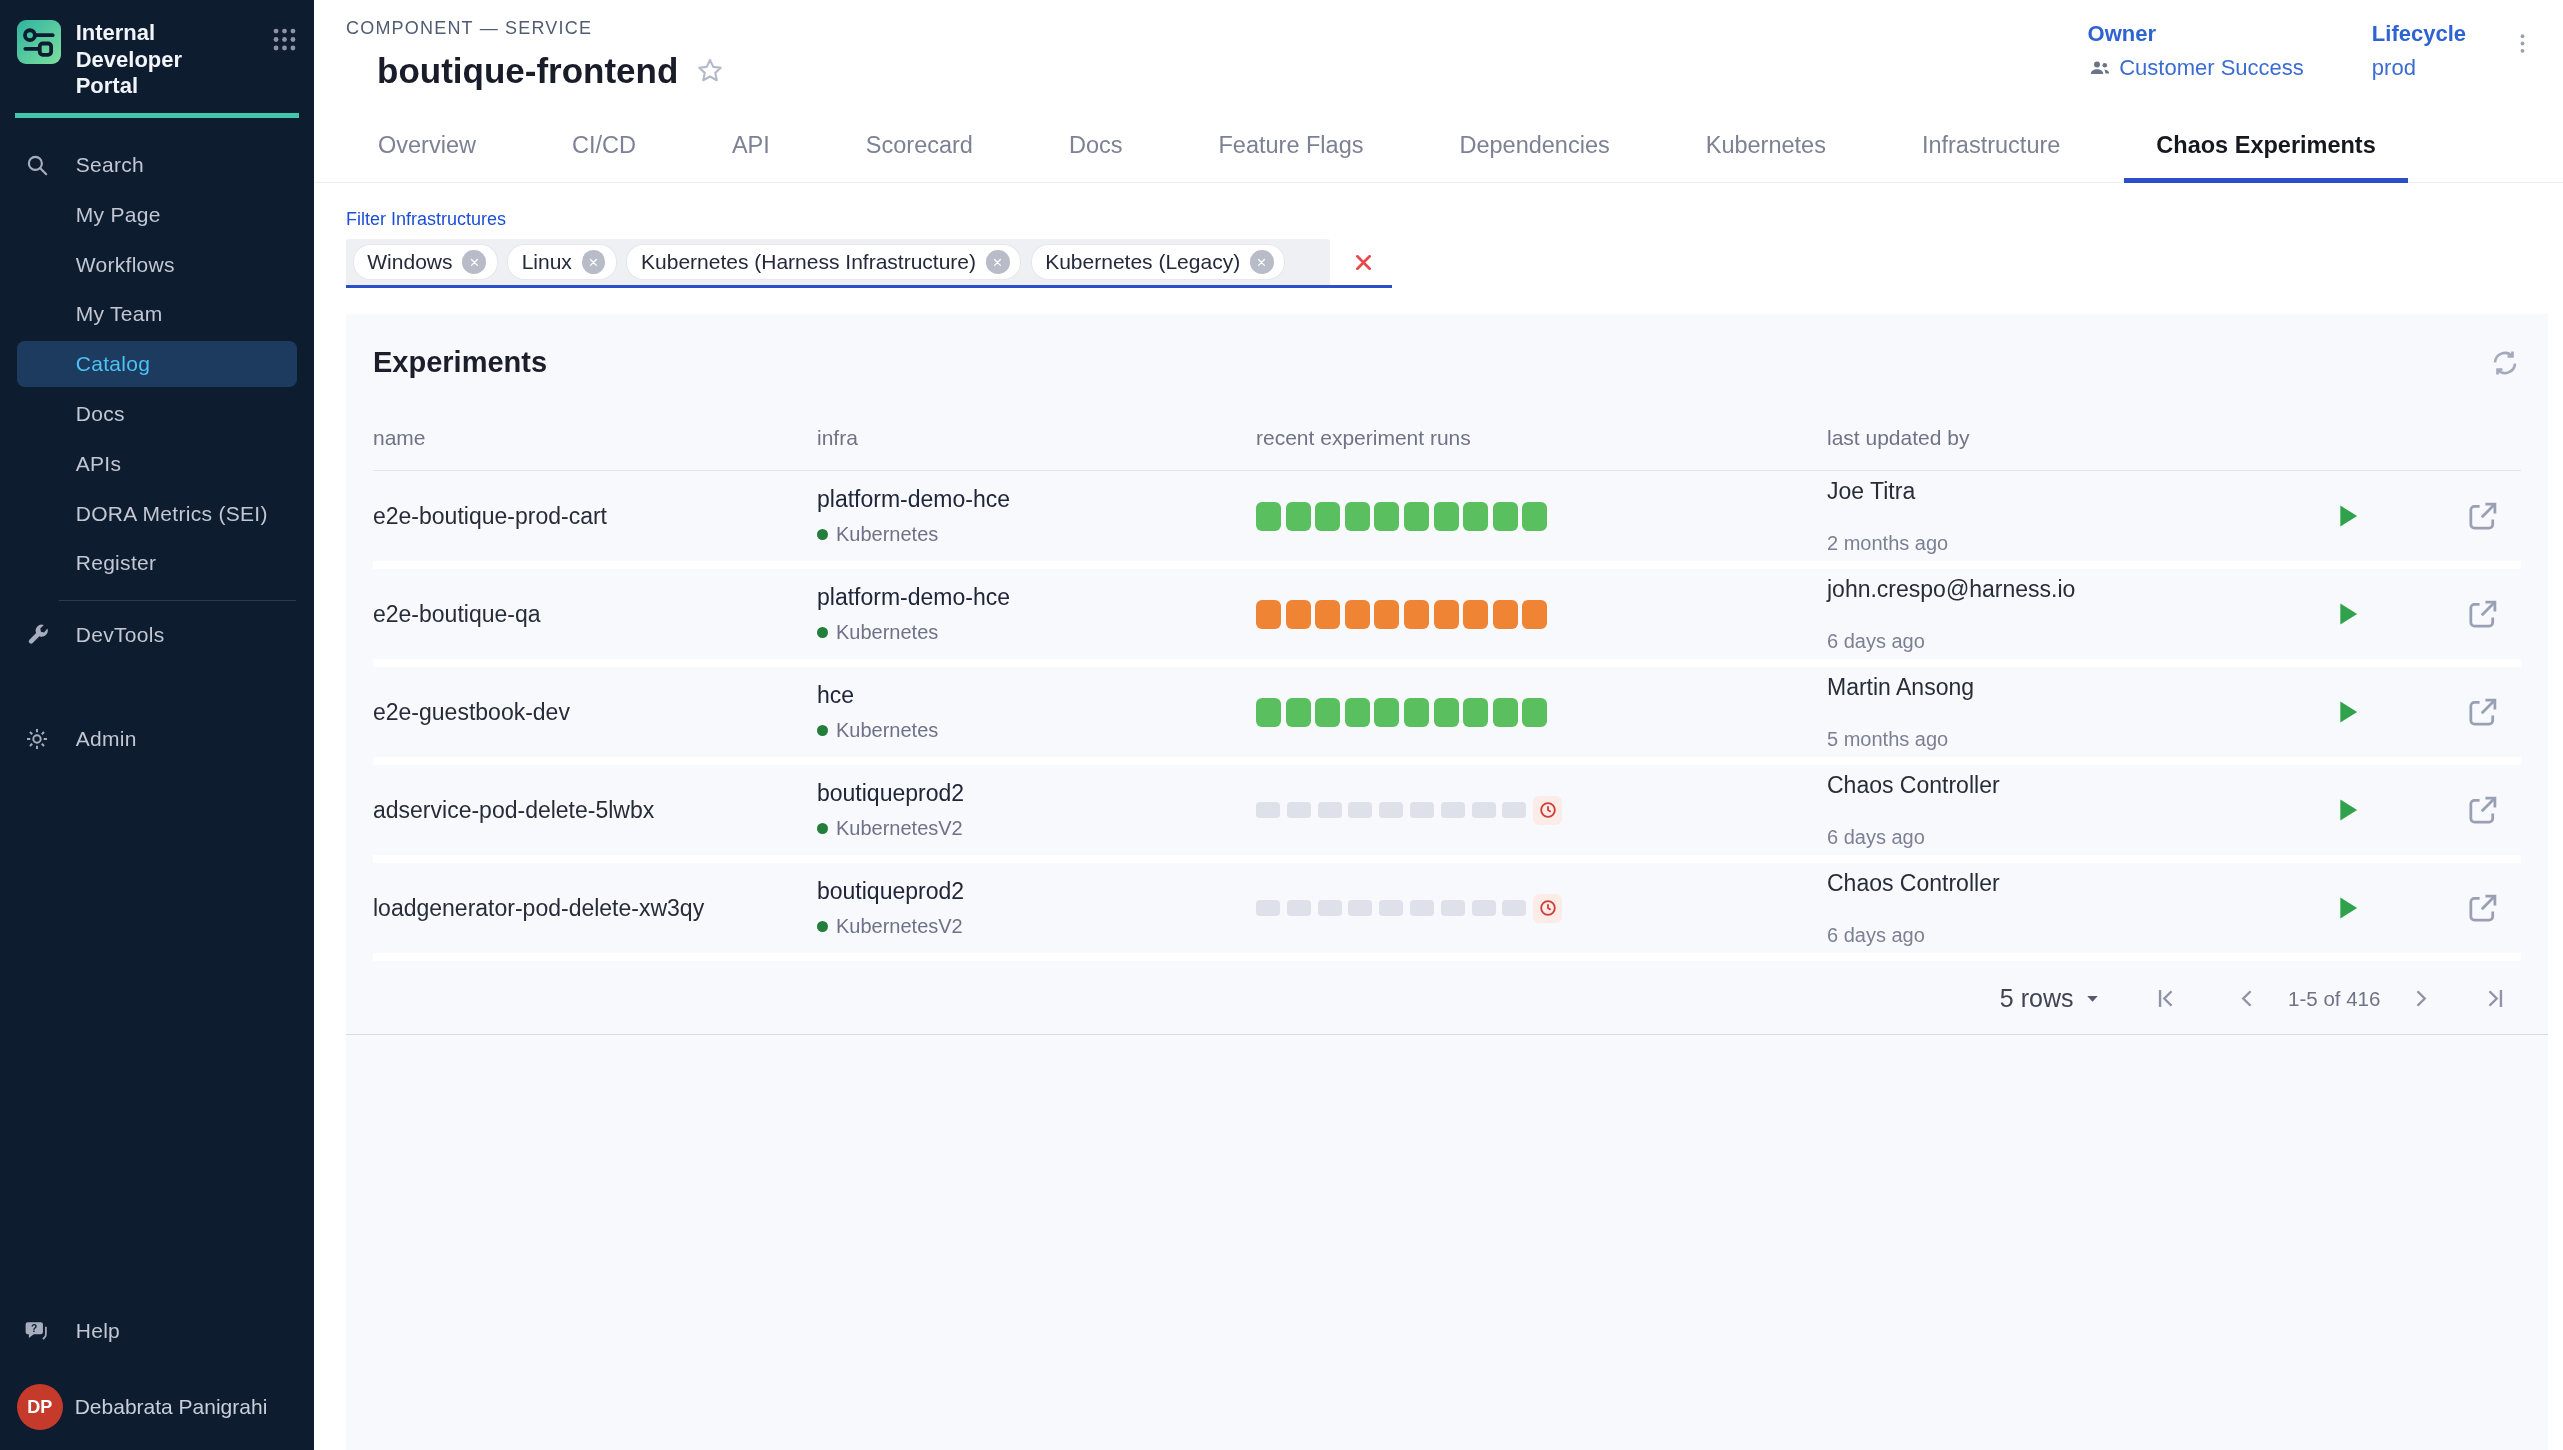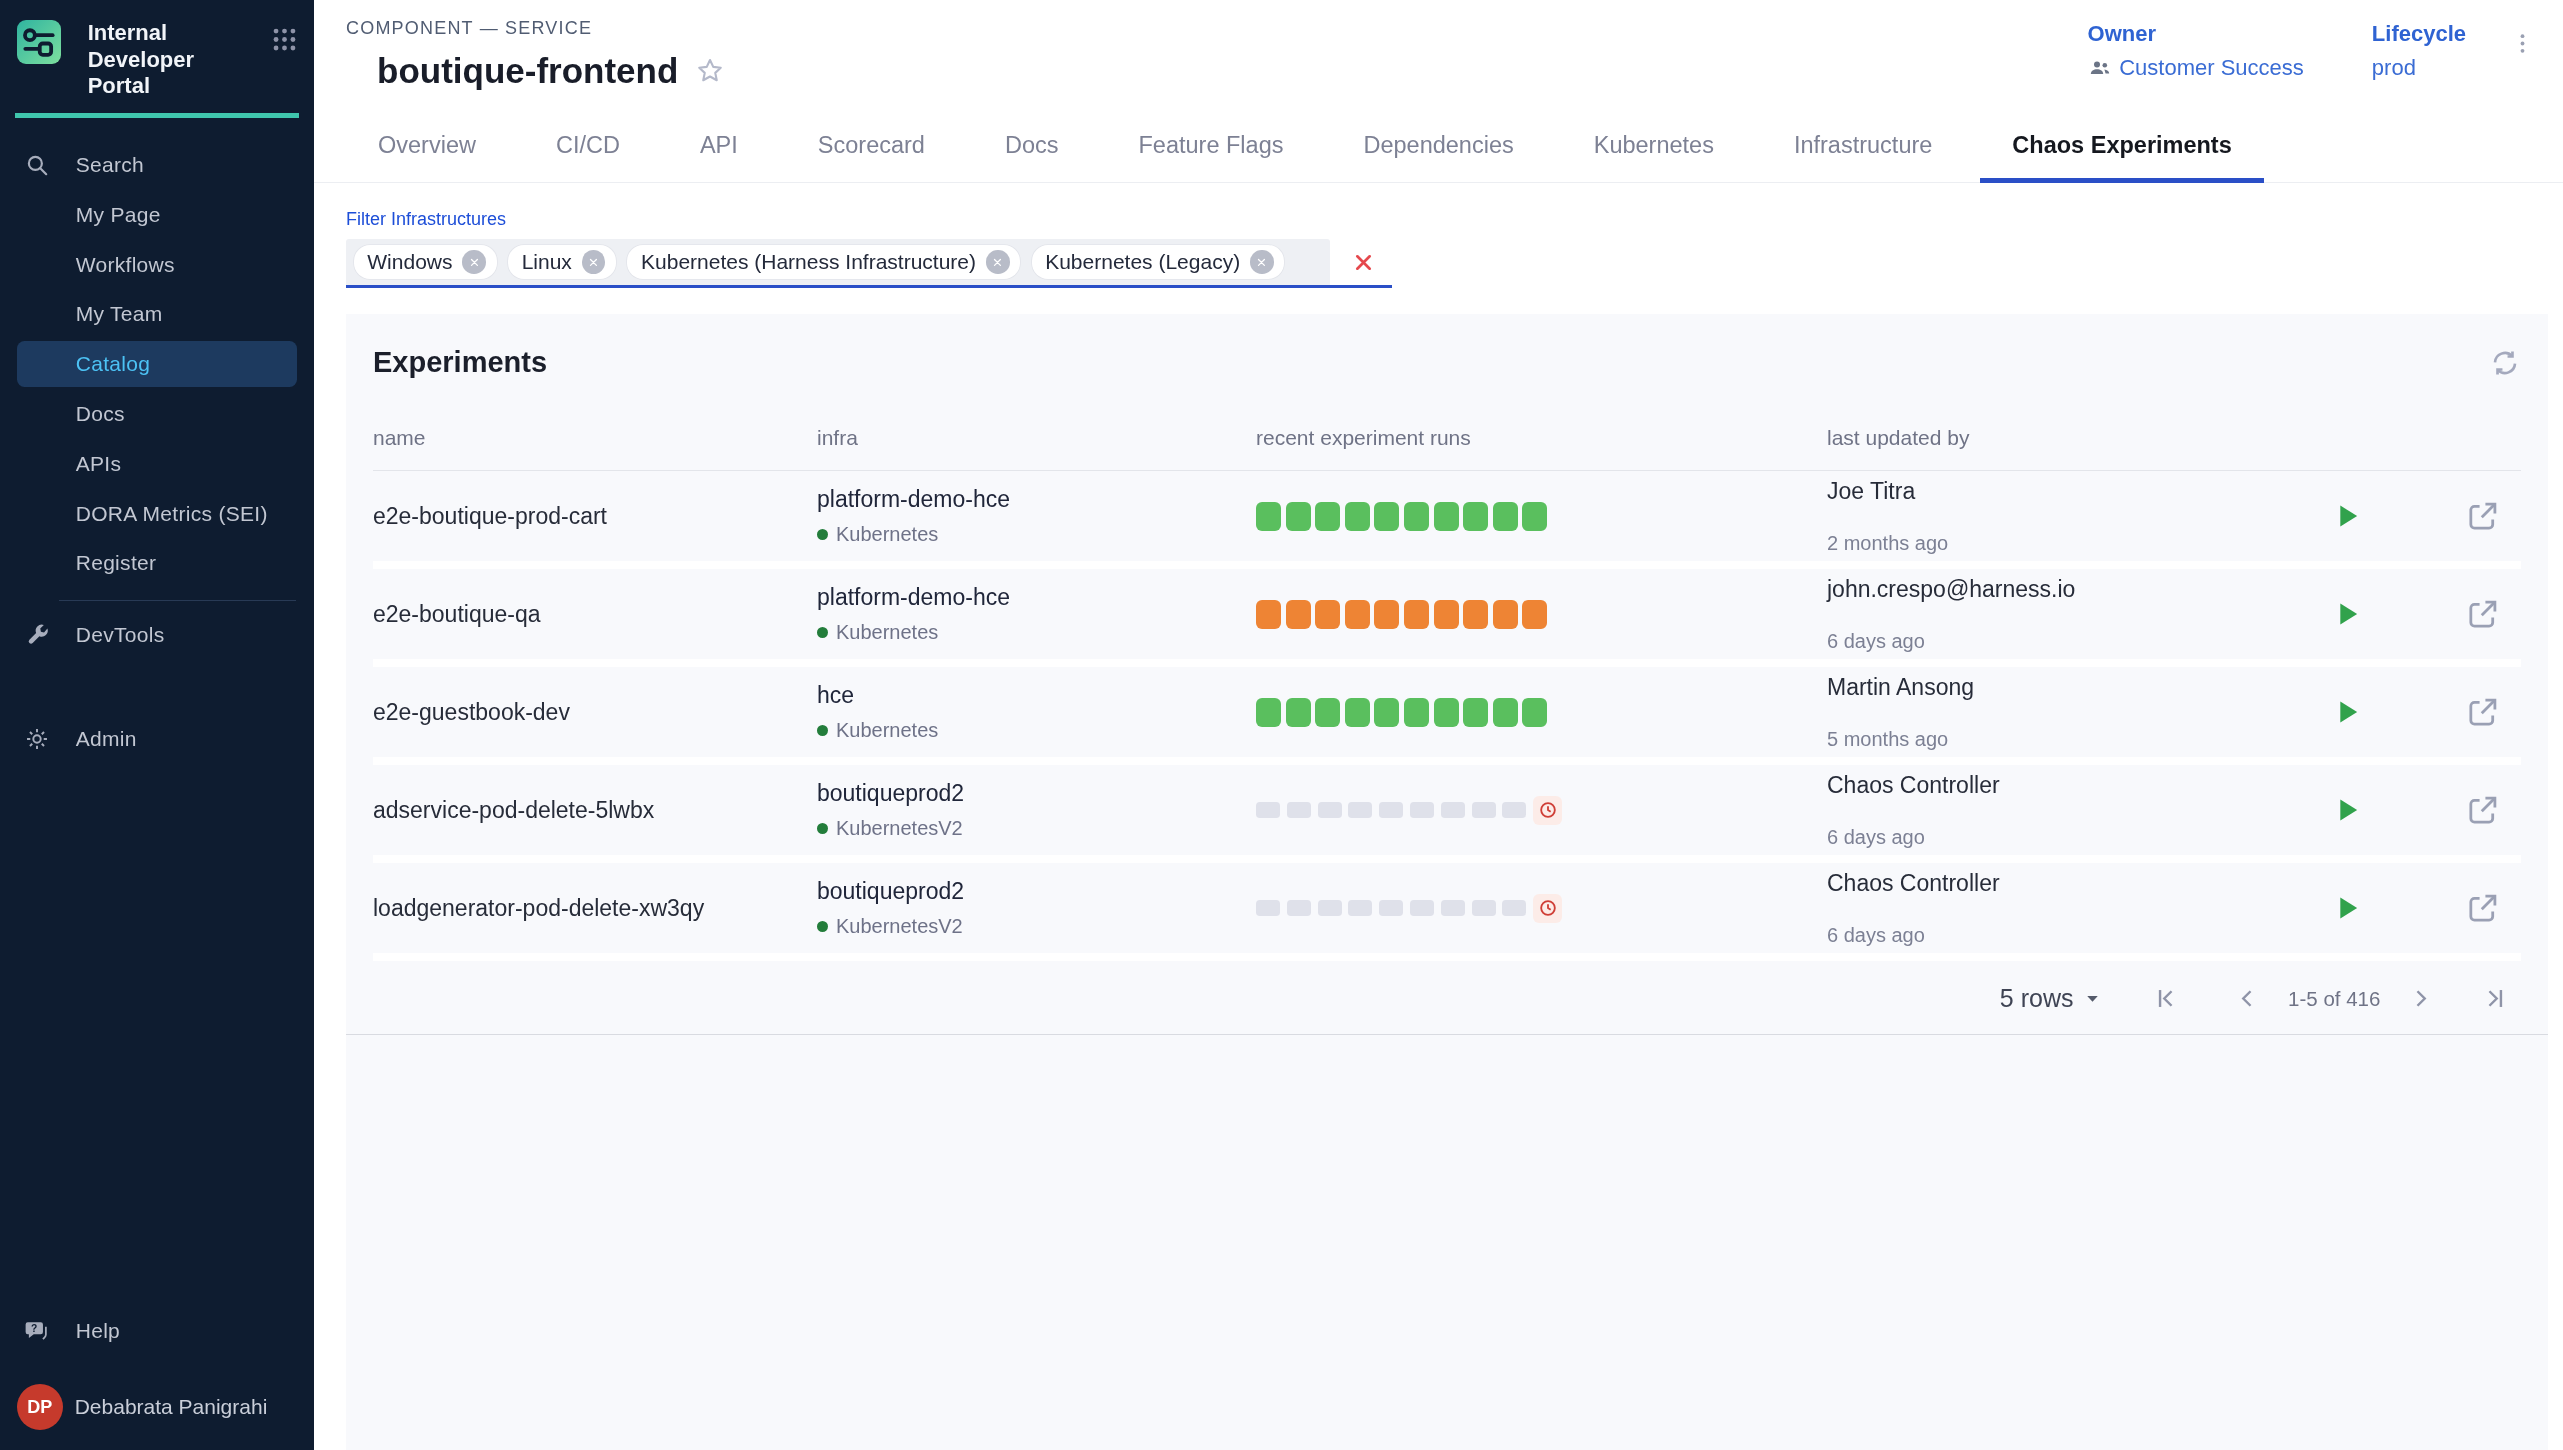--- a/index.html
+++ b/index.html
@@ -5,21 +5,21 @@
   * { margin:0; padding:0; box-sizing:border-box; }
   html,body { width:2563px; height:1450px; overflow:hidden; }
   body { font-family:"Liberation Sans","DejaVu Sans",sans-serif; background:#fff; display:flex; }
   .icon { display:inline-flex; align-items:center; justify-content:center; flex:none; }
   .icon svg { width:100%; height:100%; display:block; }
 
   
   .sidebar { width:314px; height:100%; background:var(--sidebar-bg,#0e1c30); flex:none; display:flex; flex-direction:column; }
   .logo-row { display:flex; align-items:flex-start; padding:20px 15px 13.7px 16.7px; }
   .logo { width:44px; height:44px; border-radius:9px; background:linear-gradient(135deg,#2fb3a0,#7ddf9e); flex:none; }
-  .app-title { margin-left:27px; font-size:22px; line-height:26.6px; font-weight:700; color:#f1f4f8; width:149px; }
+  .app-title { margin-left:15px; font-size:22px; line-height:26.6px; font-weight:700; color:#f1f4f8; width:149px; }
   .grid-icon { margin-left:auto; margin-top:4.6px; width:29px; height:29px; color:#8e93a8; }
   .teal-bar { height:4.6px; background:var(--teal,#3fc6ad); margin:0 15px; }
   .nav { margin-top:21px; }
   .nav-item { position:relative; height:46px; margin:3px 16.7px 3.8px; border-radius:7.6px; display:flex; align-items:center;
               padding-left:59px; font-size:21px; color:#c2c7d2; letter-spacing:0.3px; cursor:pointer; }
   .nav-item .nav-icon { position:absolute; left:7.6px; width:26px; height:26px; color:#a7adbc; }
   .nav-item.active { background:#1d3a5f; color:var(--selected-item,#4cc2f4); }
   .nav-divider { border-top:1.5px solid #283a55; margin:13.7px 18px 10.6px 59px; }
   .nav-item.admin-gap { margin-top:58px; }
   .sidebar-bottom { margin-top:auto; padding-bottom:20px; }
@@ -35,21 +35,21 @@
   .title-row { display:flex; align-items:center; margin-top:12px; }
   .page-title { font-size:35px; font-weight:700; color:#191d29;margin-left:31px; }
   .star { width:30px; height:30px; margin-left:16.7px; color:#b4b9ca; cursor:pointer; }
   .header-meta { position:absolute; top:21px; right:27px; display:flex; align-items:flex-start; }
   .meta-block { margin-right:68px; }
   .meta-label { font-size:22px; font-weight:700; color:#2f63d2; }
   .meta-value { display:flex; align-items:center; margin-top:7.6px; font-size:22px; color:#3a6cd4; }
   .meta-value .icon { width:24px; height:24px; margin-right:7.6px; color:#6b7486; }
   .kebab { width:27px; height:33px; color:#9aa0b2; margin-top:6px; cursor:pointer; }
 
-  .tab-bar { display:flex; gap:16px; margin-top:18px; padding-left:32px; border-bottom:0.8px solid #eceef2; }
+  .tab-bar { display:flex; gap:32px; margin-top:18px; padding-left:32px; border-bottom:0.8px solid #eceef2; }
   .tab { position:relative; padding:23px 32px; font-size:23.5px; color:#7d8194; cursor:pointer; white-space:nowrap; }
   .tab.active { color:#15181f; font-weight:700; }
   .tab.active::after { content:""; position:absolute; left:0; right:0; bottom:-0.8px; height:4.6px; background:var(--accent-blue,#2a4fc7); }
 
   .filter-section { padding-left:32px; margin-top:26px; }
   .filter-label { font-size:18px; color:#1d4ed8; cursor:pointer; }
   .filter-wrap { display:inline-flex; align-items:center; margin-top:9px; border-bottom:3px solid var(--accent-blue,#2a4fc7); padding-right:15px; }
   .chipbox { background:#eef0f4; border-radius:3px 3px 0 0; padding:6px 46px 6px 7.6px; display:flex; align-items:center; gap:11.4px; }
   .chip { background:#fff; border-radius:16px; height:34px; padding:0 10.6px 0 13.7px; display:flex; align-items:center; gap:10px;
           font-size:21px; color:#242a3b; box-shadow:0 0 0 0.8px #e2e4ea; cursor:default; }

